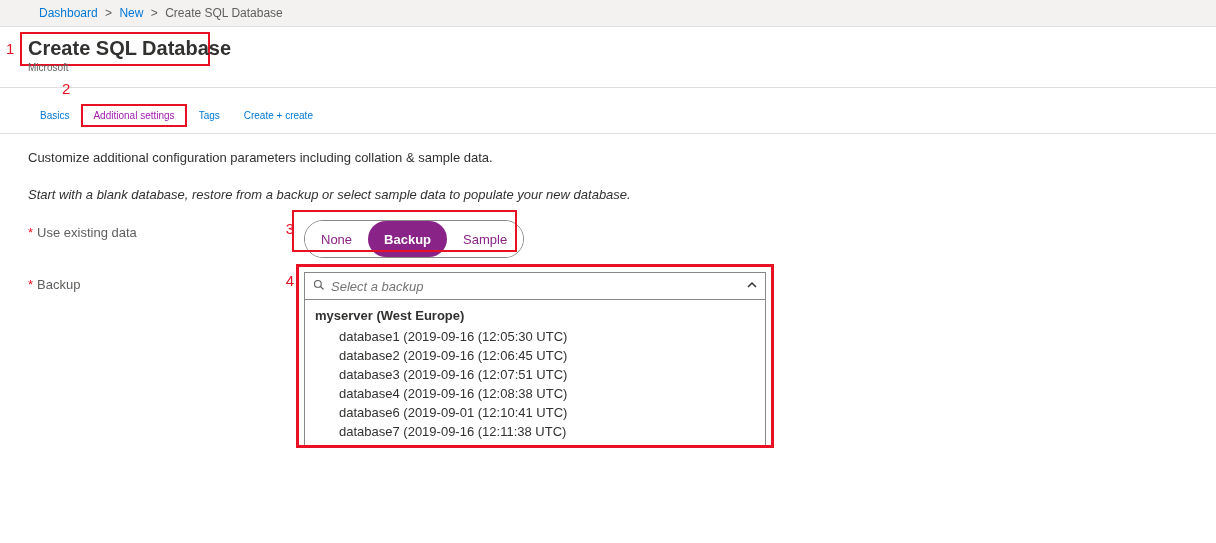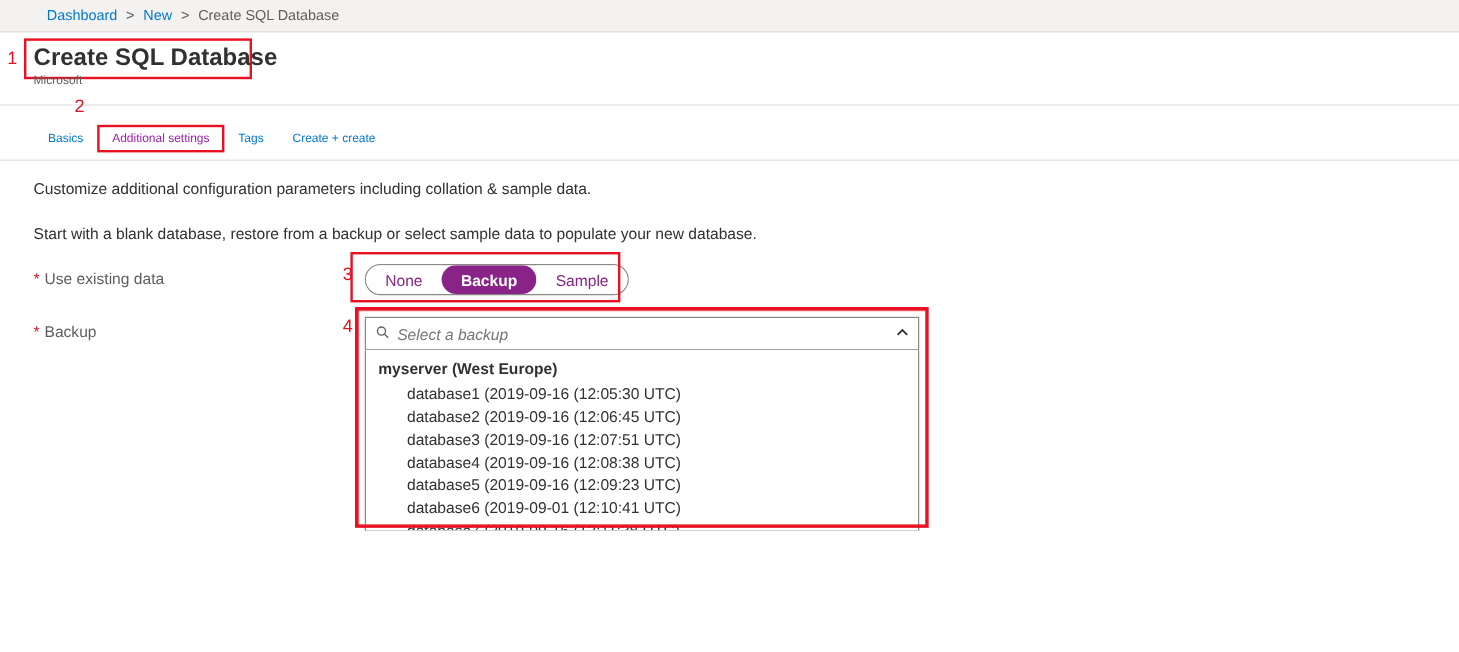--- a/index.html
+++ b/index.html
@@ -16,28 +16,28 @@
     .title-box { position: absolute; left: 20px; top: 32px; width: 190px; height: 34px; pointer-events: none; }
     .m1 { left: 6px; top: 40px; }
     .tabs { display: flex; padding: 16px 28px 0 28px; border-bottom: 1px solid #e1dfdd; gap: 0; position: relative; }
     .tab { padding: 6px 12px 12px 12px; color: #0078d4; cursor: pointer; font-size: 10px; }
     .tab.active { color: #a21caf; position: relative; }
     .tab.active .red-outline { position: absolute; left: 0; right: 0; top: 0; bottom: 6px; border: 2px solid #e81123; pointer-events: none; }
     .m2 { position: absolute; left: 62px; top: 80px; }
     .content { padding: 16px 28px 30px 28px; position: relative; }
     .desc { color: #323130; margin-bottom: 22px; }
     .section-title { font-weight: 600; margin-bottom: 14px; }
-    .section-desc { margin-bottom: 18px; }
+    .section-desc { margin-bottom: 18px; font-style: italic; }
     .form-row { display: flex; align-items: flex-start; margin-bottom: 14px; min-height: 30px; }
     .label-col { width: 250px; display: flex; align-items: center; padding-top: 5px; }
     .req { color: #e81123; margin-right: 4px; }
     .label-text { color: #605e5c; }
     .marker-inline { color: #e81123; font-size: 15px; margin-right: 10px; width: 16px; text-align: right; display:inline-block;}
     .ctrl-col { position: relative; }
-    .pill-group { display: inline-flex; border: 1px solid #8a8886; border-radius: 20px; overflow: hidden; height: 26px; }
+    .pill-group { display: inline-flex; border: 1px solid #8a8886; border-radius: 20px; overflow: hidden; height: 38px; }
     .pill { padding: 3px 16px; font-size: 13px; color: #8a2387; background: #fff; cursor: pointer; display:flex; align-items:center;}
     .pill.selected { background: #8a2387; color: #fff; font-weight: 600; border-radius: 20px; }
     .pill-box-outline { position: absolute; left: -12px; top: -10px; width: 225px; height: 42px; border: 2px solid #e81123; pointer-events: none; }
     .dropdown-wrap { width: 462px; position: relative; }
     .dropdown-input-row { display: flex; align-items: center; border: 1px solid #8a8886; background: #fff; height: 28px; padding: 0 8px; }
     .search-ico { color: #605e5c; margin-right: 6px; font-size: 12px; }
     .dropdown-input { border: none; outline: none; flex: 1; font-style: italic; color: #ef4444; font-size: 13px; background: transparent; }
     .chev { color: #323130; font-size: 10px; }
     .dropdown-panel { border: 1px solid #8a8886; border-top: none; background: #fff; max-height: 150px; overflow-y: scroll; padding: 4px 0; }
     .dd-group { font-weight: 700; padding: 4px 10px; }
@@ -118,21 +118,20 @@
                 <path d="M1 7 L5 3 L9 7" fill="none" stroke="#323130" stroke-width="1.5"></path>
               </svg>
           </span>
         </div>
         <div class="dropdown-panel">
           <div class="dd-group">myserver (West Europe)</div>
           <div class="dd-item">database1 (2019-09-16 (12:05:30 UTC)</div>
           <div class="dd-item">database2 (2019-09-16 (12:06:45 UTC)</div>
           <div class="dd-item">database3 (2019-09-16 (12:07:51 UTC)</div>
           <div class="dd-item">database4 (2019-09-16 (12:08:38 UTC)</div>
-          <div class="dd-item">database5 (2019-09-16 (12:09:23 UTC)</div>
           <div class="dd-item">database6 (2019-09-01 (12:10:41 UTC)</div>
           <div class="dd-item">database7 (2019-09-16 (12:11:38 UTC)</div>
         </div>
       </div>
     </div>
   </div>
 
 </div>
 
 </body></html>

